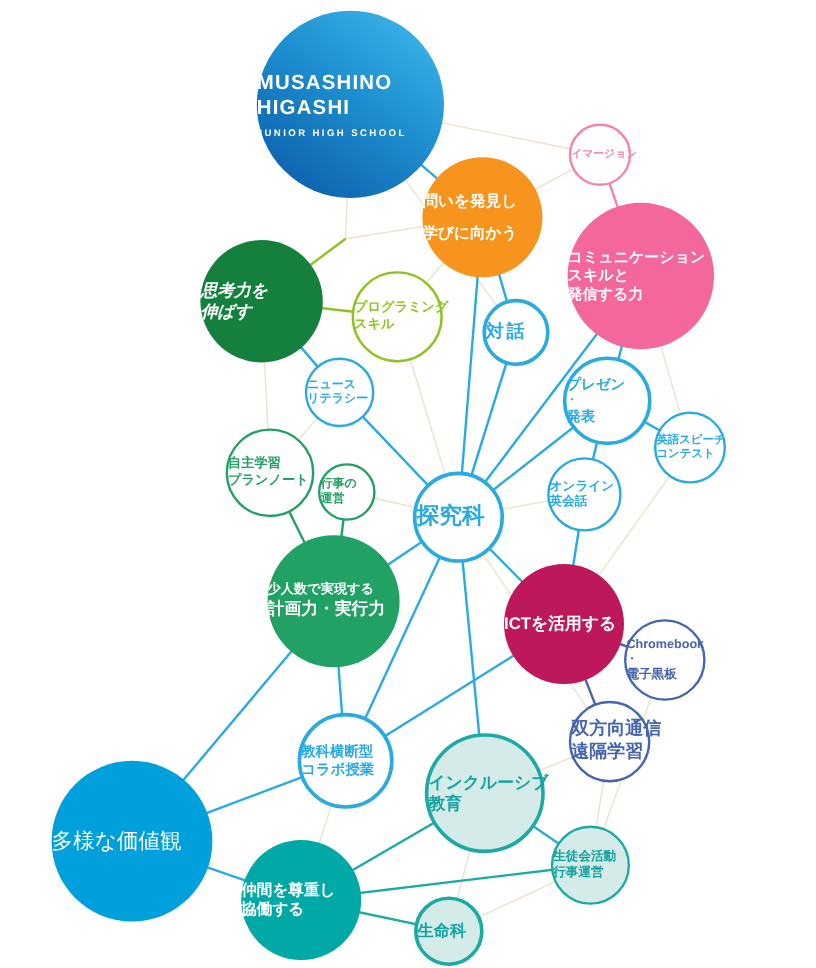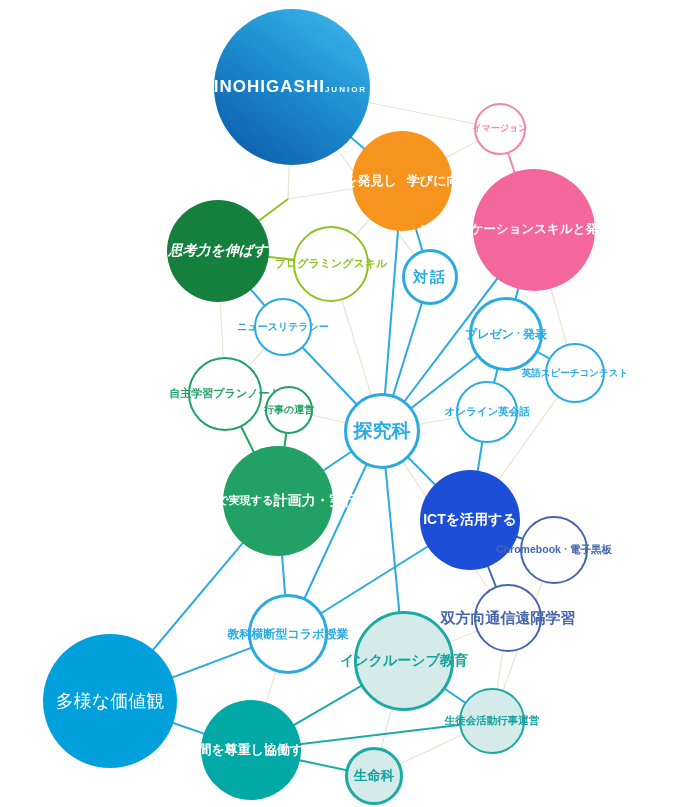--- a/index.html
+++ b/index.html
@@ -1,28 +1,28 @@
 <!DOCTYPE html>
 <html><head>
 <meta charset="utf-8">
 <style>
   html,body{margin:0;padding:0;background:#ffffff;}
   body{font-family:"Liberation Sans", sans-serif;}
   #canvas{position:relative;width:680px;height:807px;background:#ffffff;overflow:hidden;}
   #edges{position:absolute;left:0;top:0;width:680px;height:807px;}
-  .node{position:absolute;border-radius:50%;display:flex;flex-direction:row;
-        align-items:center;justify-content:center;text-align:center;box-sizing:border-box;}
+  .node{position:absolute;border-radius:50%;display:flex;flex-direction:column;
+        align-items:flex-start;justify-content:center;text-align:center;box-sizing:border-box;}
   .node span{display:block;white-space:nowrap;line-height:1.25;}
   
   .f-bluegrad{background:linear-gradient(215deg,#41bbee 0%,#1e8fd0 45%,#0d61ae 90%);color:#fff;}
   .f-orange{background:#f7941e;color:#fff;}
   .f-magenta{background:#f4679c;color:#fff;}
   .f-lgreen{background:#15803d;color:#fff;font-style:italic;}
   .f-emerald{background:#21a164;color:#fff;}
-  .f-indigo{background:#1d4ed8;color:#fff;}
+  .f-indigo{background:#be185d;color:#fff;}
   .f-cyan{background:#00a0dc;color:#fff;}
   .f-teal{background:#00a9a5;color:#fff;}
   
   .o-pink{background:#fff;border:2px solid #f584ad;color:#f584ad;}
   .o-lgreen{background:#fff;border:2px solid #8fc31f;color:#8fc31f;}
   .o-blue{background:#fff;border:2px solid #29abe2;color:#29abe2;}
   .o-blue3{background:#fff;border:3px solid #29abe2;color:#29abe2;}
   .o-emerald{background:#fff;border:2px solid #21a164;color:#21a164;}
   .o-indigo{background:#fff;border:2px solid #4565ad;color:#4565ad;}
   .o-tealfill{background:#d4ebe9;border:3px solid #1caaa5;color:#15a39f;}

